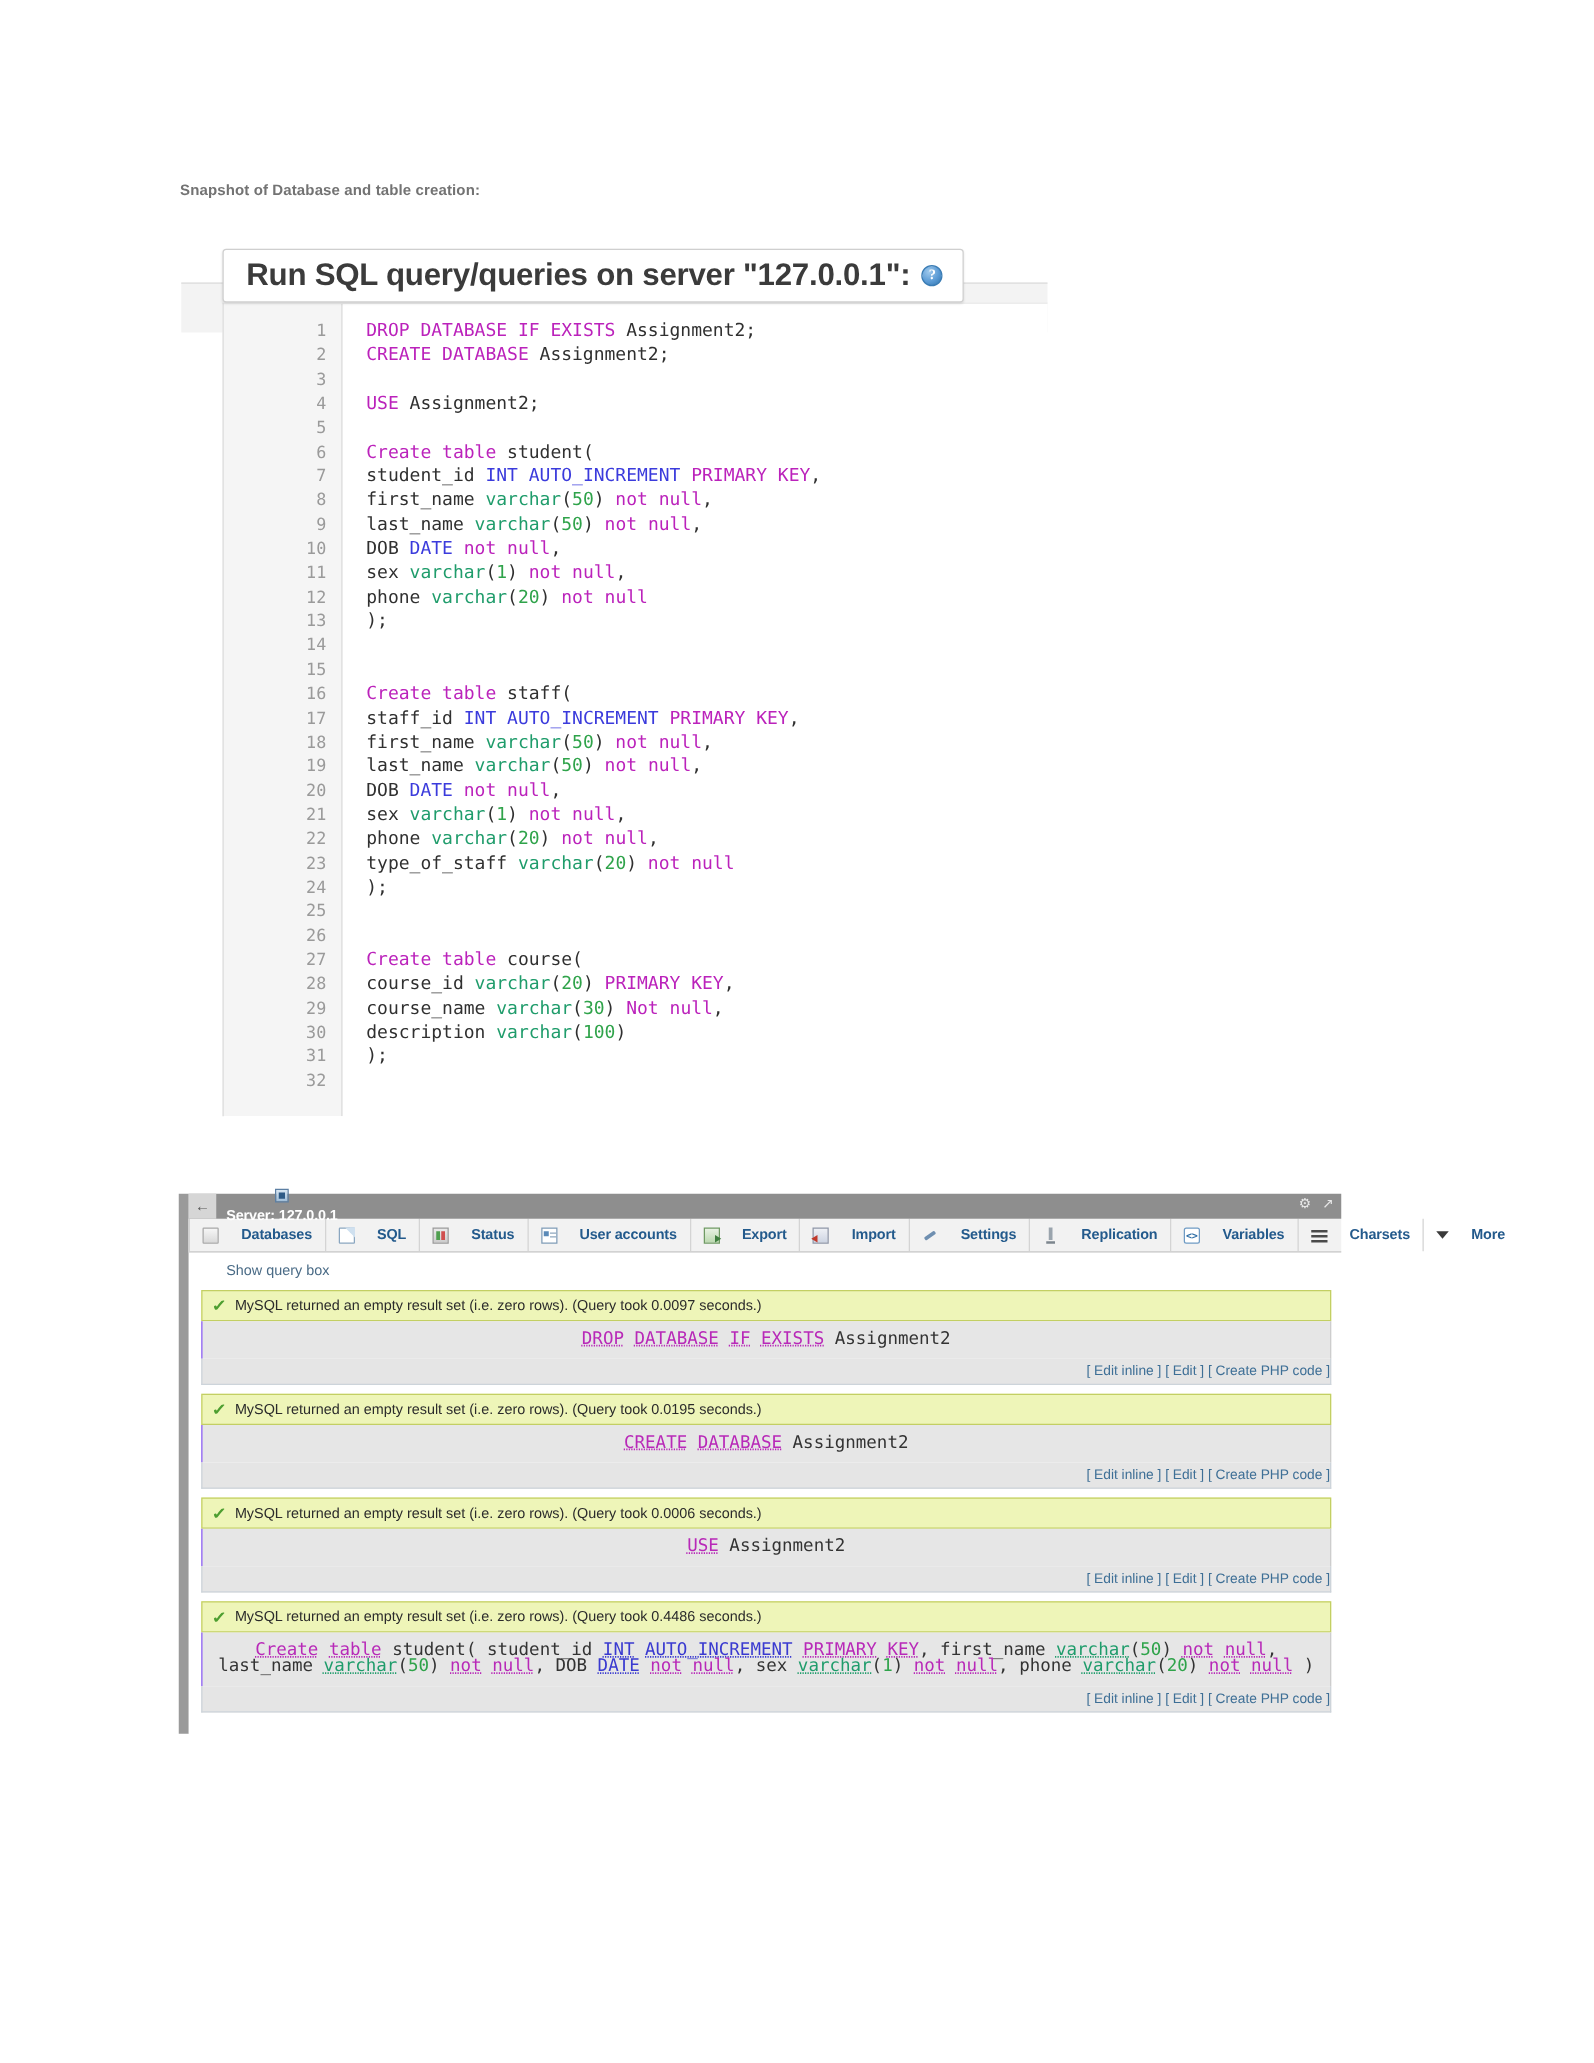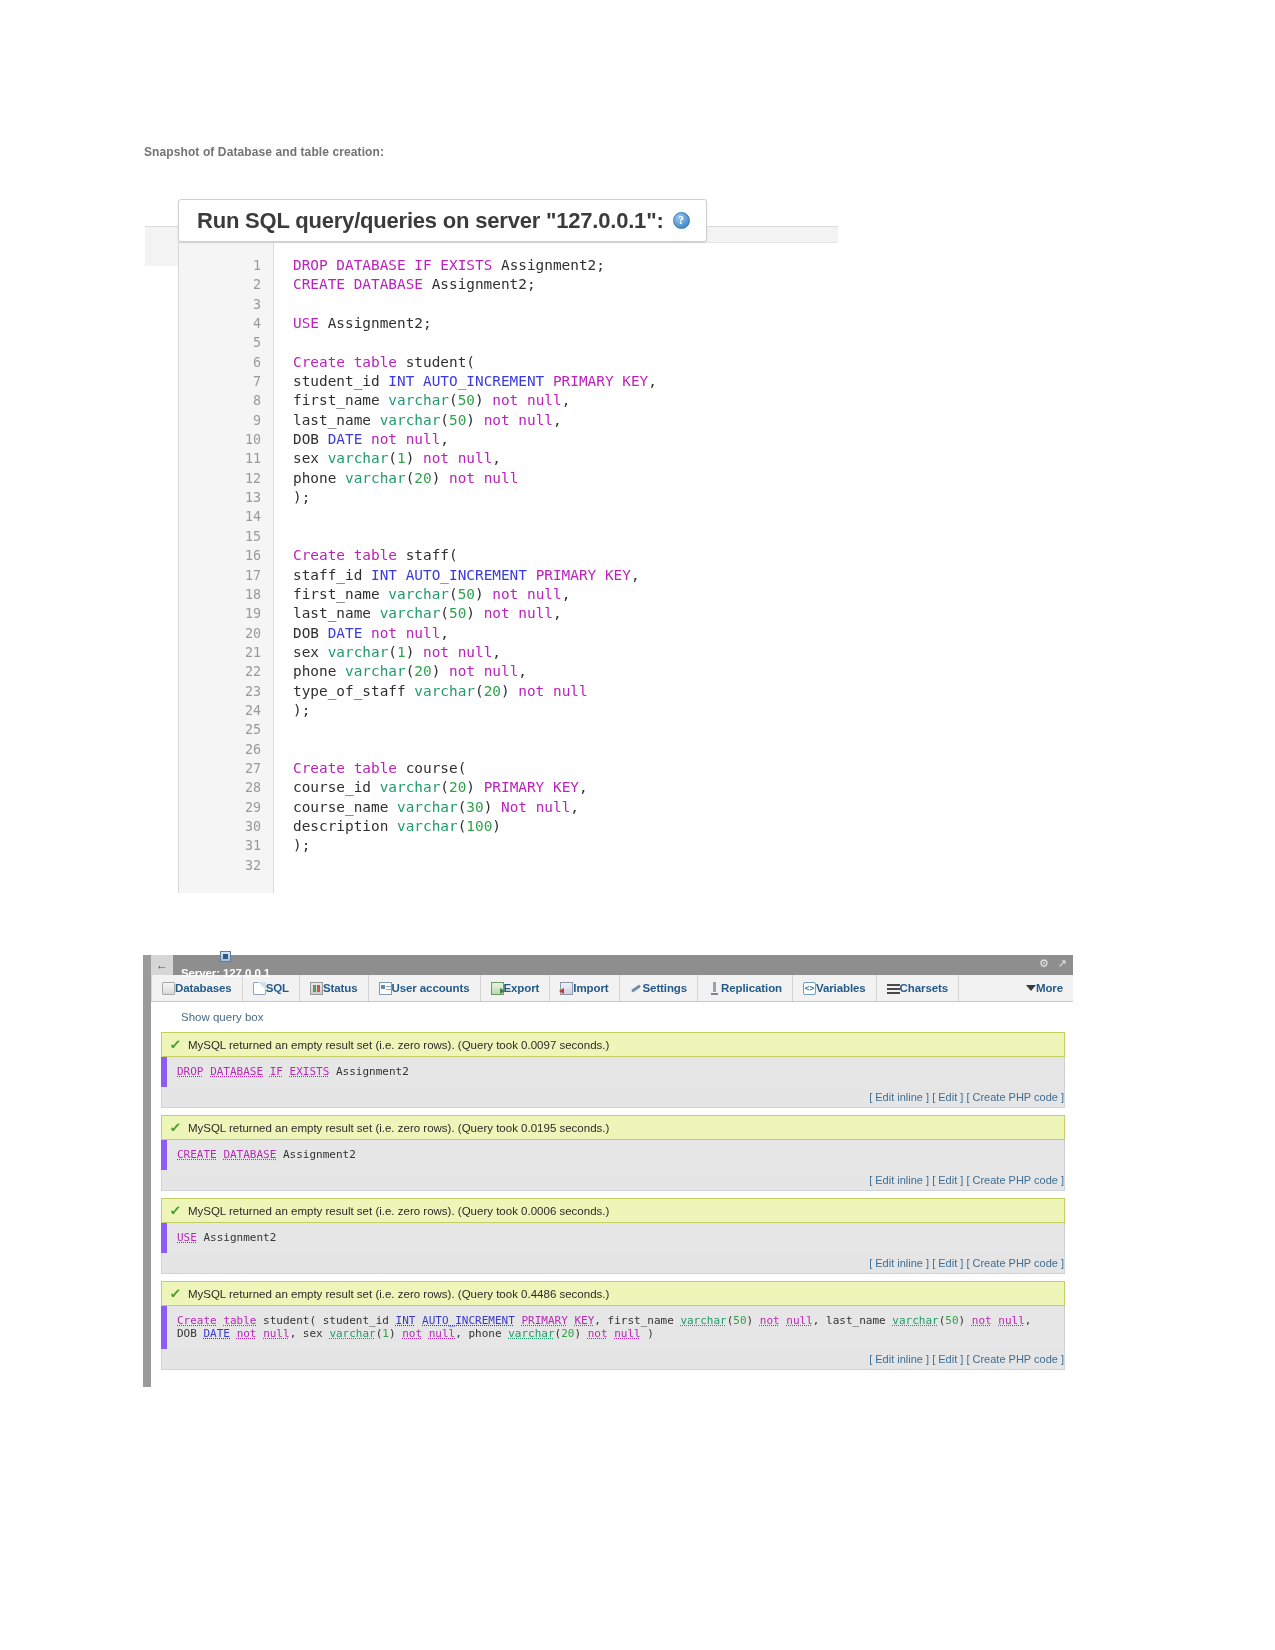--- a/index.html
+++ b/index.html
@@ -50,21 +50,21 @@
     background: #ffffff;
     border: 1px solid #cfcfcf;
     border-radius: 3px;
     display: flex;
     align-items: center;
     gap: 9px;
     box-shadow: 0 1px 2px rgba(0,0,0,0.10);
     z-index: 3;
   }
   .sql-title-tab .t-text {
-    font-size: 22px;
+    font-size: 25px;
     font-weight: bold;
     color: #3b3b3b;
     white-space: nowrap;
     letter-spacing: -0.2px;
   }
   .help-icon {
     width: 17px; height: 17px;
     border-radius: 50%;
     background: radial-gradient(circle at 35% 30%, #9fc9ec 0%, #5b9bd5 55%, #2e72aa 100%);
     border: 1px solid #3a7cb4;
@@ -190,21 +190,21 @@
   .tab-nav {
     height: 27px;
     background: #f2f2f2;
     border-bottom: 1px solid #c8c8c8;
     display: flex;
     align-items: stretch;
   }
   .tab {
     display: flex;
     align-items: center;
-    gap: 0;
+    gap: 18px;
     padding: 0 10px;
     border-right: 1px solid #d4d4d4;
     font-size: 11.5px;
     font-weight: bold;
     color: #235a8c;
     white-space: nowrap;
     letter-spacing: -0.1px;
   }
   .tab:first-child { border-left: 1px solid #d4d4d4; }
   .tab .ti { width: 13px; height: 13px; flex: 0 0 auto; position: relative; }
@@ -254,28 +254,29 @@
   }
   .check {
     color: #4d9e30;
     font-size: 13px;
     font-weight: bold;
     line-height: 1;
     transform: scaleX(1.15);
   }
   .res-query {
     background: #e6e6e6;
-    border-left: 6px solid #8b5cf6;
+    border-left: 1px solid #8b5cf6;
     border-right: 1px solid #cdcdcd;
     padding: 8px 10px 9px 10px;
     font-family: "DejaVu Sans Mono", monospace;
-    font-size: 11px;
+    font-size: 14px;
     line-height: 13px;
     color: #333;
     word-wrap: break-word;
+    text-align: center;
   }
   .res-query .qk { color: #b829b8; text-decoration: underline; text-decoration-style: dotted; }
   .res-query .qb { color: #3a3ad0; text-decoration: underline; text-decoration-style: dotted; }
   .res-query .qt { color: #1f9c6b; text-decoration: underline; text-decoration-style: dotted; }
   .res-query .qn { color: #2fa34a; }
   .res-actions {
     background: #e5e5e5;
     border: 1px solid #cdd4da;
     border-top: none;
     padding: 4px 0;

